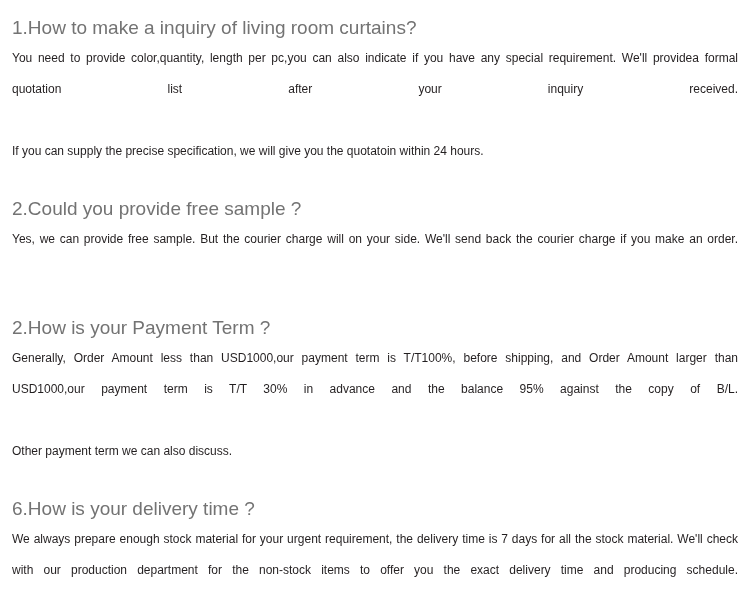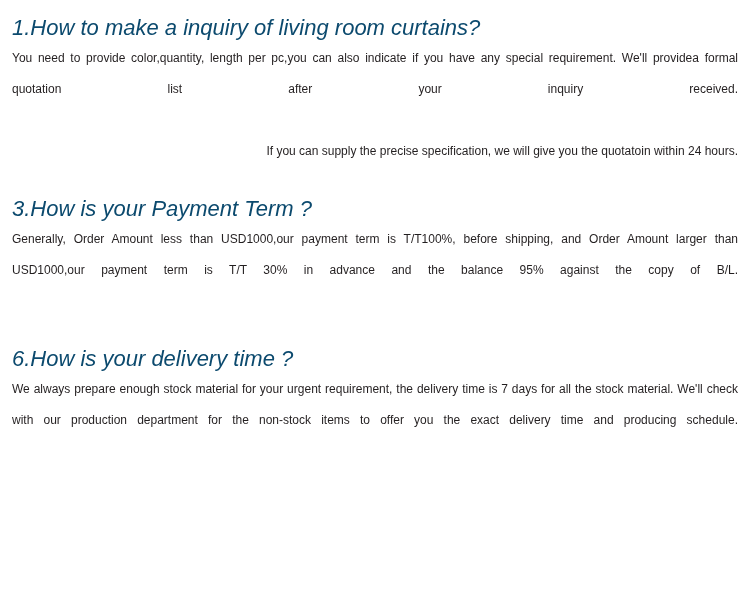--- a/index.html
+++ b/index.html
@@ -21,61 +21,65 @@
     padding: 12px 12px 0 12px;
     background: #ffffff;
   }
   .faq-block {
     margin-bottom: 26px;
   }
   .faq-block:last-child {
     margin-bottom: 0;
   }
   .question {
-    font-size: 22px;
+    font-size: 19px;
     line-height: 31px;
-    color: #0c4a6e;
+    color: #737373;
     white-space: nowrap;
-    font-style: italic;
   }
   .answer {
     font-size: 12px;
     line-height: 31px;
     color: #231f20;
     text-align: justify;
     text-justify: inter-word;
   }
   
   .answer::after {
     content: "";
     display: inline-block;
     width: 100%;
   }
   .answer.nojustify {
-    text-align: right;
+    text-align: left;
   }
   .answer.nojustify::after {
     content: none;
   }
 </style>
 </head>
 <body>
 
 <div class="page">
 
   <div class="faq-block">
     <div class="question">1.How to make a inquiry of living room curtains?</div>
     <div class="answer">You need to provide color,quantity, length per pc,you can also indicate if you have any special requirement. We'll providea formal quotation list after your inquiry received.</div>
     <div class="answer nojustify">If you can supply the precise specification, we will give you the quotatoin within 24 hours.</div>
   </div>
 
+  <div class="faq-block">
+    <div class="question">2.Could you provide free sample ?</div>
+    <div class="answer">Yes, we can provide free sample. But the courier charge will on your side. We'll send back the courier charge if you make an order.</div>
+  </div>
 
   <div class="faq-block">
-    <div class="question">3.How is your Payment Term ?</div>
+    <div class="question">2.How is your Payment Term ?</div>
     <div class="answer">Generally, Order Amount less than USD1000,our payment term is T/T100%, before shipping, and Order Amount larger than USD1000,our payment term is T/T 30% in advance and the balance 95% against the copy of B/L.</div>
+    <div class="answer nojustify">Other payment term we can also discuss.</div>
   </div>
 
   <div class="faq-block">
     <div class="question">6.How is your delivery time ?</div>
     <div class="answer">We always prepare enough stock material for your urgent requirement, the delivery time is 7 days for all the stock material. We'll check with our production department for the non-stock items to offer you the exact delivery time and producing schedule.</div>
   </div>
 
 </div>
 
 </body></html>

